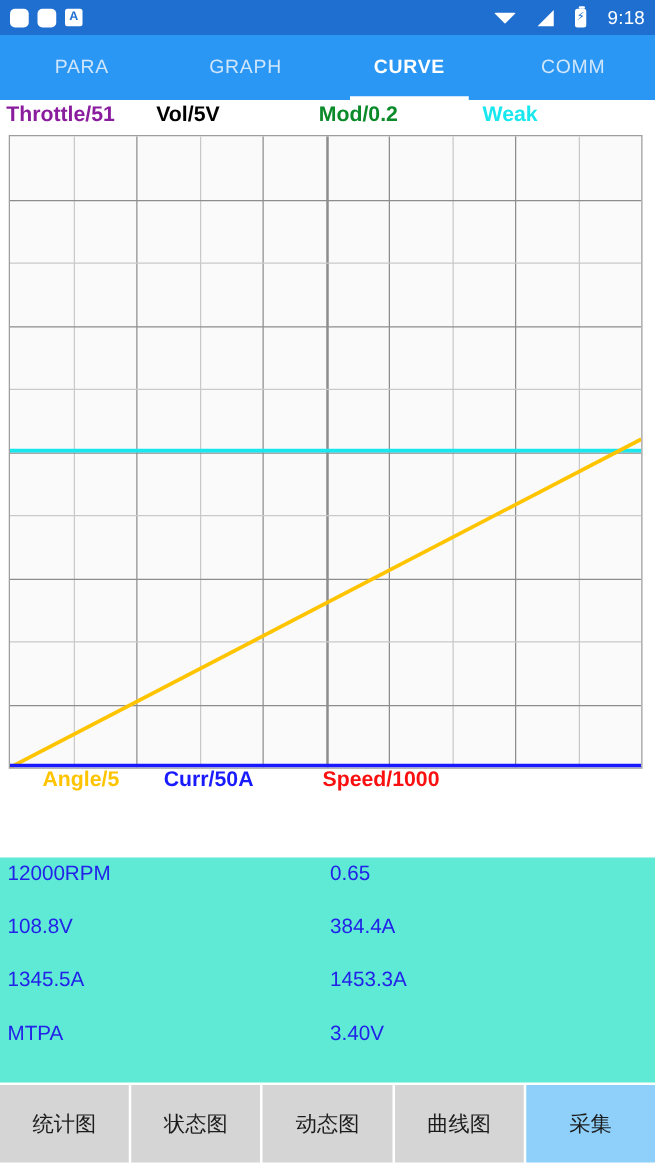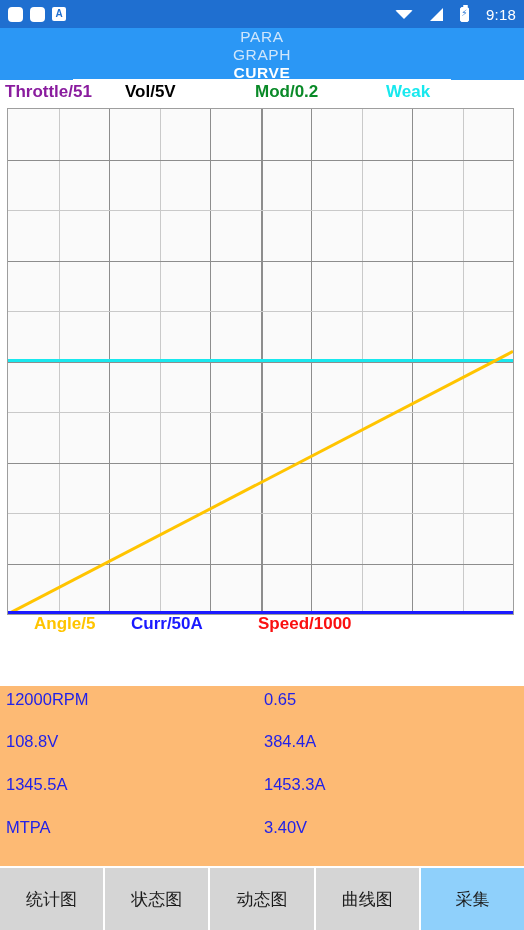--- a/index.html
+++ b/index.html
@@ -49,21 +49,21 @@
   }
   .battery-icon:after {
     content:"\26A1"; position:absolute; top:-1px; left:0; right:0;
     font-size:9px; color:#1f6fd0; text-align:center; line-height:12px;
   }
   #status-time { color:#ffffff; font-size:15px; font-weight:500; letter-spacing:.2px; }
 
   
   #tab-bar {
     height:52px; background:#2b97f5; width:100%;
-    display:flex; align-items:stretch; position:relative;flex-direction:column;
+    display:flex; align-items:stretch; position:relative;
   }
   .tab {
     flex:1; display:flex; align-items:center; justify-content:center;
     color:#cfe6fb; font-size:15.5px; font-weight:500; letter-spacing:.6px;
     position:relative; cursor:pointer;
   }
   .tab.active { color:#ffffff; font-weight:bold; }
   .tab.active:after {
     content:""; position:absolute; left:14%; right:14%; bottom:0;
     height:3px; background:#ffffff;
@@ -109,21 +109,21 @@
   }
   #axis-bottom {
     position:absolute; left:0; right:0; bottom:0; height:3px;
     background:#1a1aff;
   }
   #series-angle { position:absolute; left:0; top:0; width:507px; height:507px; }
 
   
   #readouts {
     position:absolute; left:0; top:686px; width:524px; height:180px;
-    background:#fdba74;
+    background:#5eead4;
   }
   .readout-row { position:absolute; left:0; width:524px; height:42px; }
   .readout-cell {
     position:absolute; top:0;
     color:#2222e8; font-size:16.5px; font-weight:500; white-space:nowrap;
   }
   .readout-cell.col0 { left:6px; }
   .readout-cell.col1 { left:264px; }
 
   

